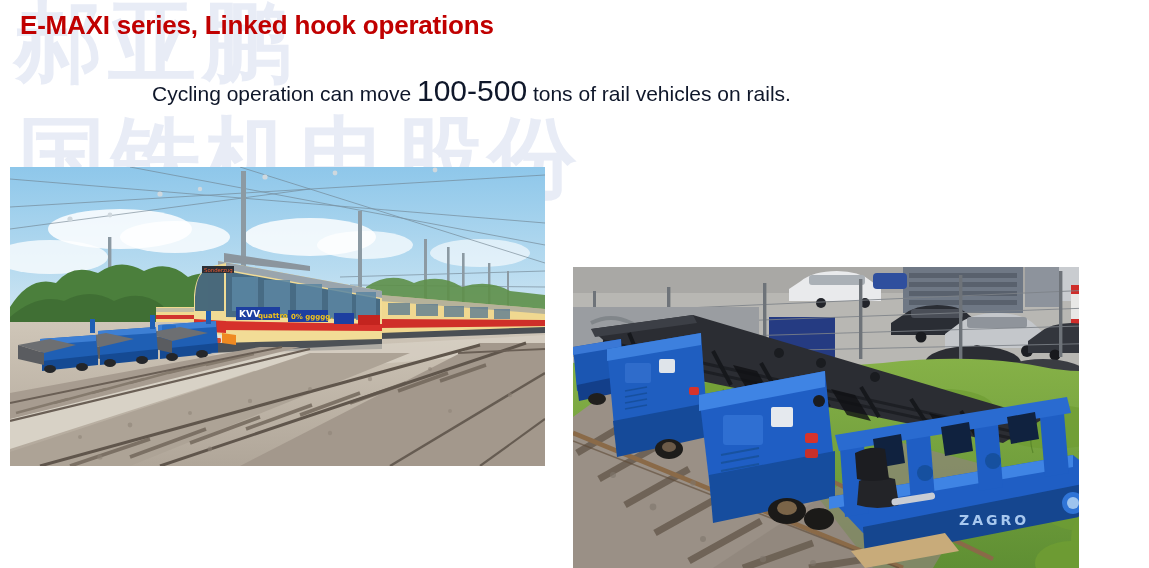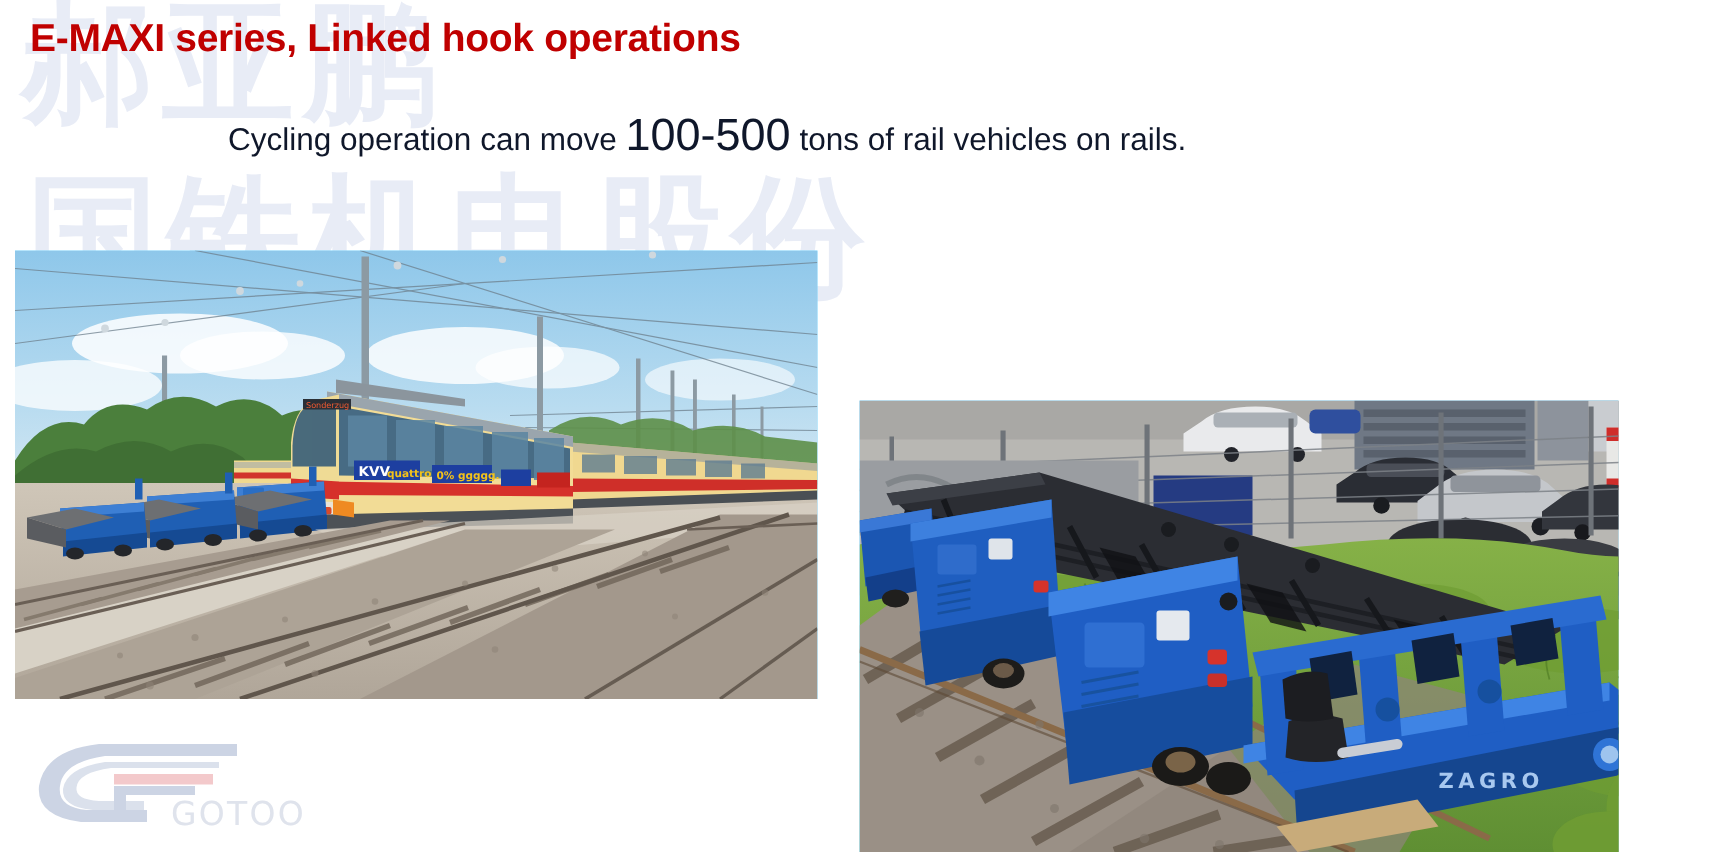--- a/index.html
+++ b/index.html
@@ -612,27 +612,14 @@
         <polygon points="278,284 372,266 386,284 292,301" fill="#c8ab7a"></polygon>
       </g>
 
       <g fill="#6f9d33" opacity="0.9">
         <ellipse cx="528" cy="272" rx="30" ry="34"></ellipse>
         <ellipse cx="498" cy="296" rx="36" ry="22"></ellipse>
       </g>
     </svg>
   </div>
 
-  <div id="logo">
-    <svg viewBox="0 0 190 68">
-
-      <path d="M48 6 Q12 10 8 34 Q6 54 36 58 L80 58 L80 50 L40 50 Q20 48 22 34 Q24 18 52 14 L140 14 L140 6 Z" fill="#ccd4e4"></path>
-      <path d="M52 18 Q26 22 24 36 Q23 48 44 50 L78 50 L78 44 L48 44 Q32 43 33 35 Q34 25 56 22 L128 22 L128 18 Z" fill="#dbe1ec"></path>
-
-      <rect x="58" y="26" width="66" height="7" fill="#f3c9cb"></rect>
-
-      <path d="M58 34 L112 34 L112 40 L66 40 L66 58 L58 58 Z" fill="#ccd4e4"></path>
-
-      <text x="96" y="60" font-family="DejaVu Sans, sans-serif" font-size="22" font-weight="400" fill="#dfe3ec" letter-spacing="1.5">GOTOO</text>
-    </svg>
-  </div>
 
 </div>
 
 </body></html>

